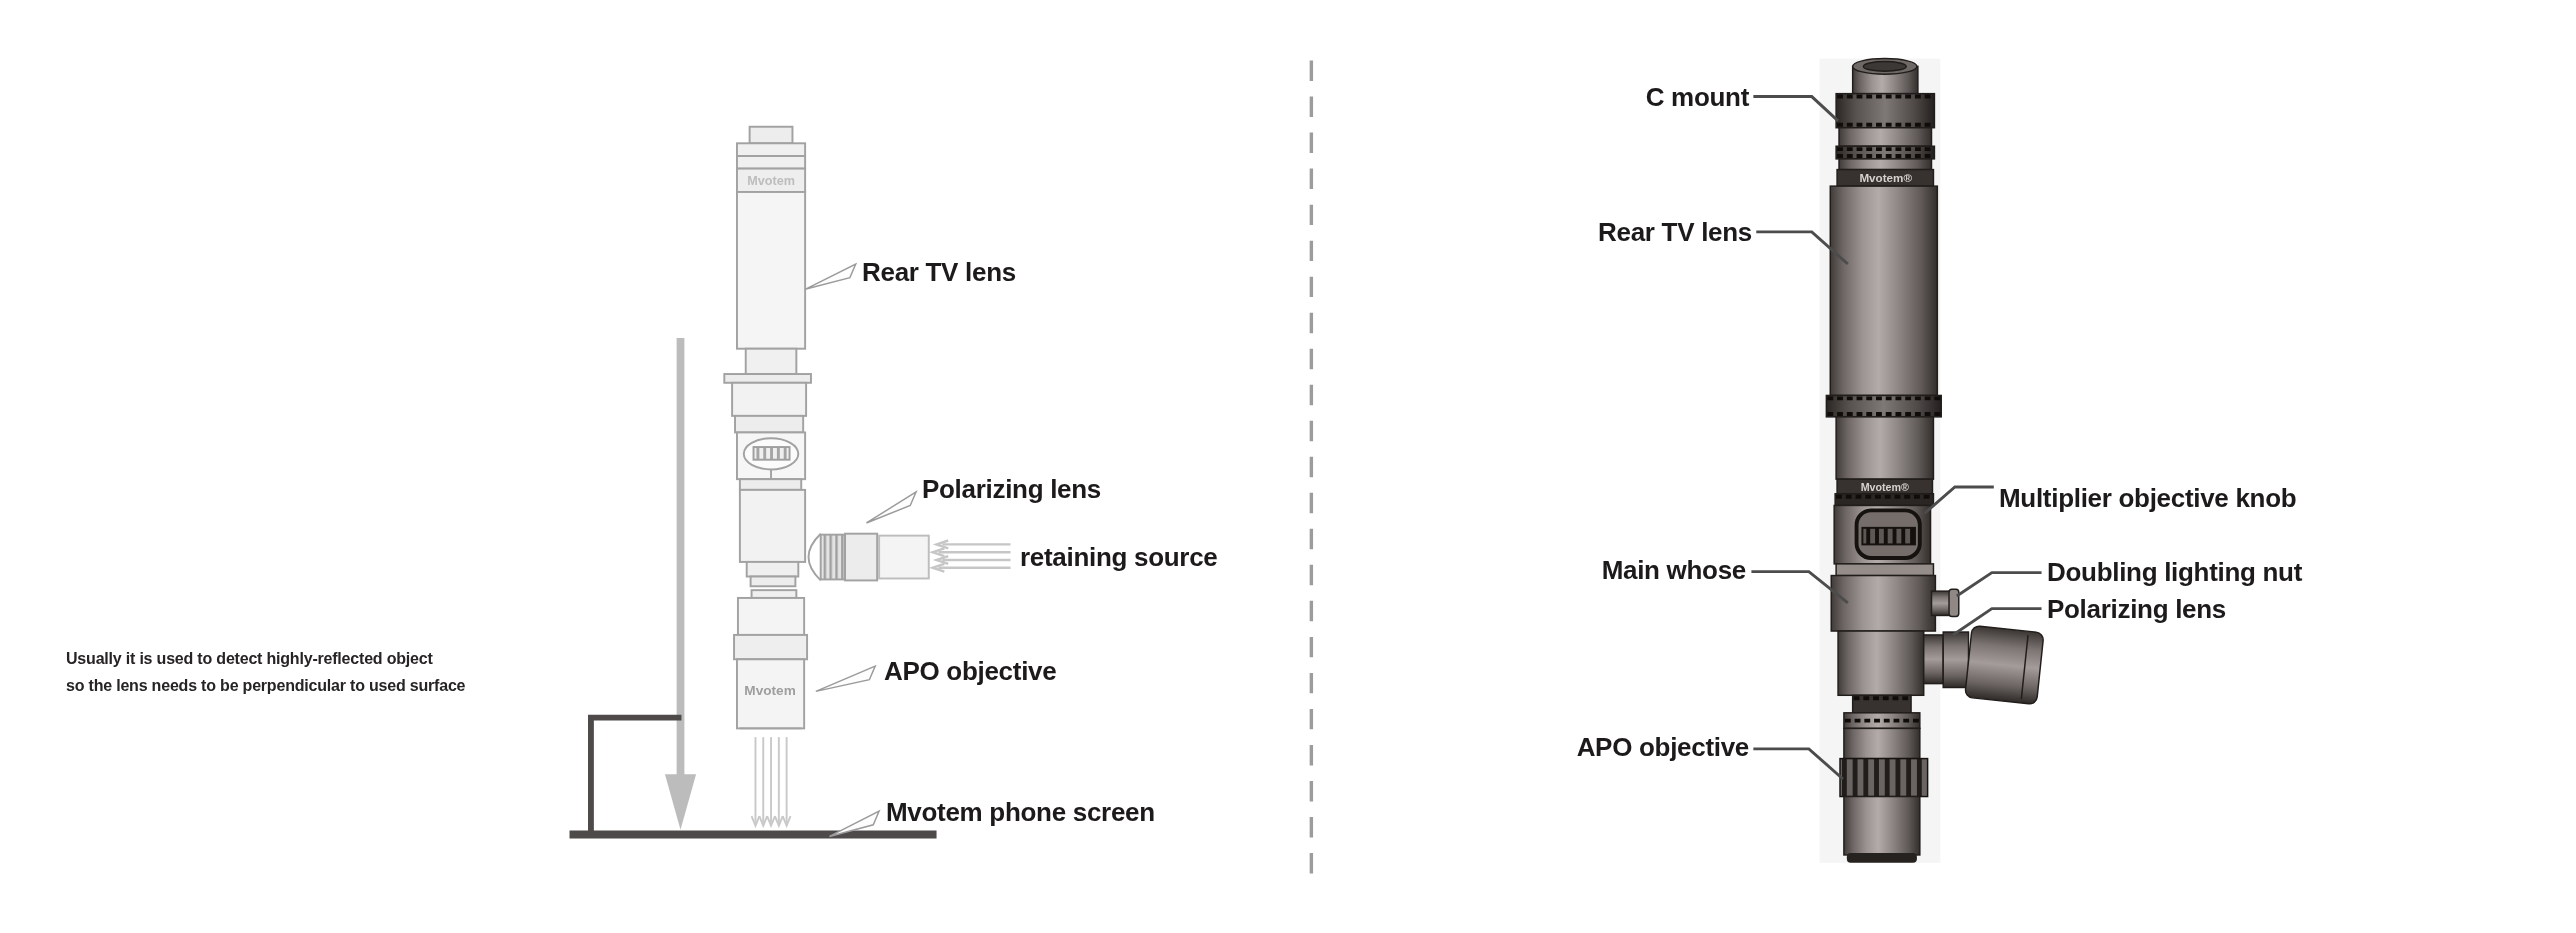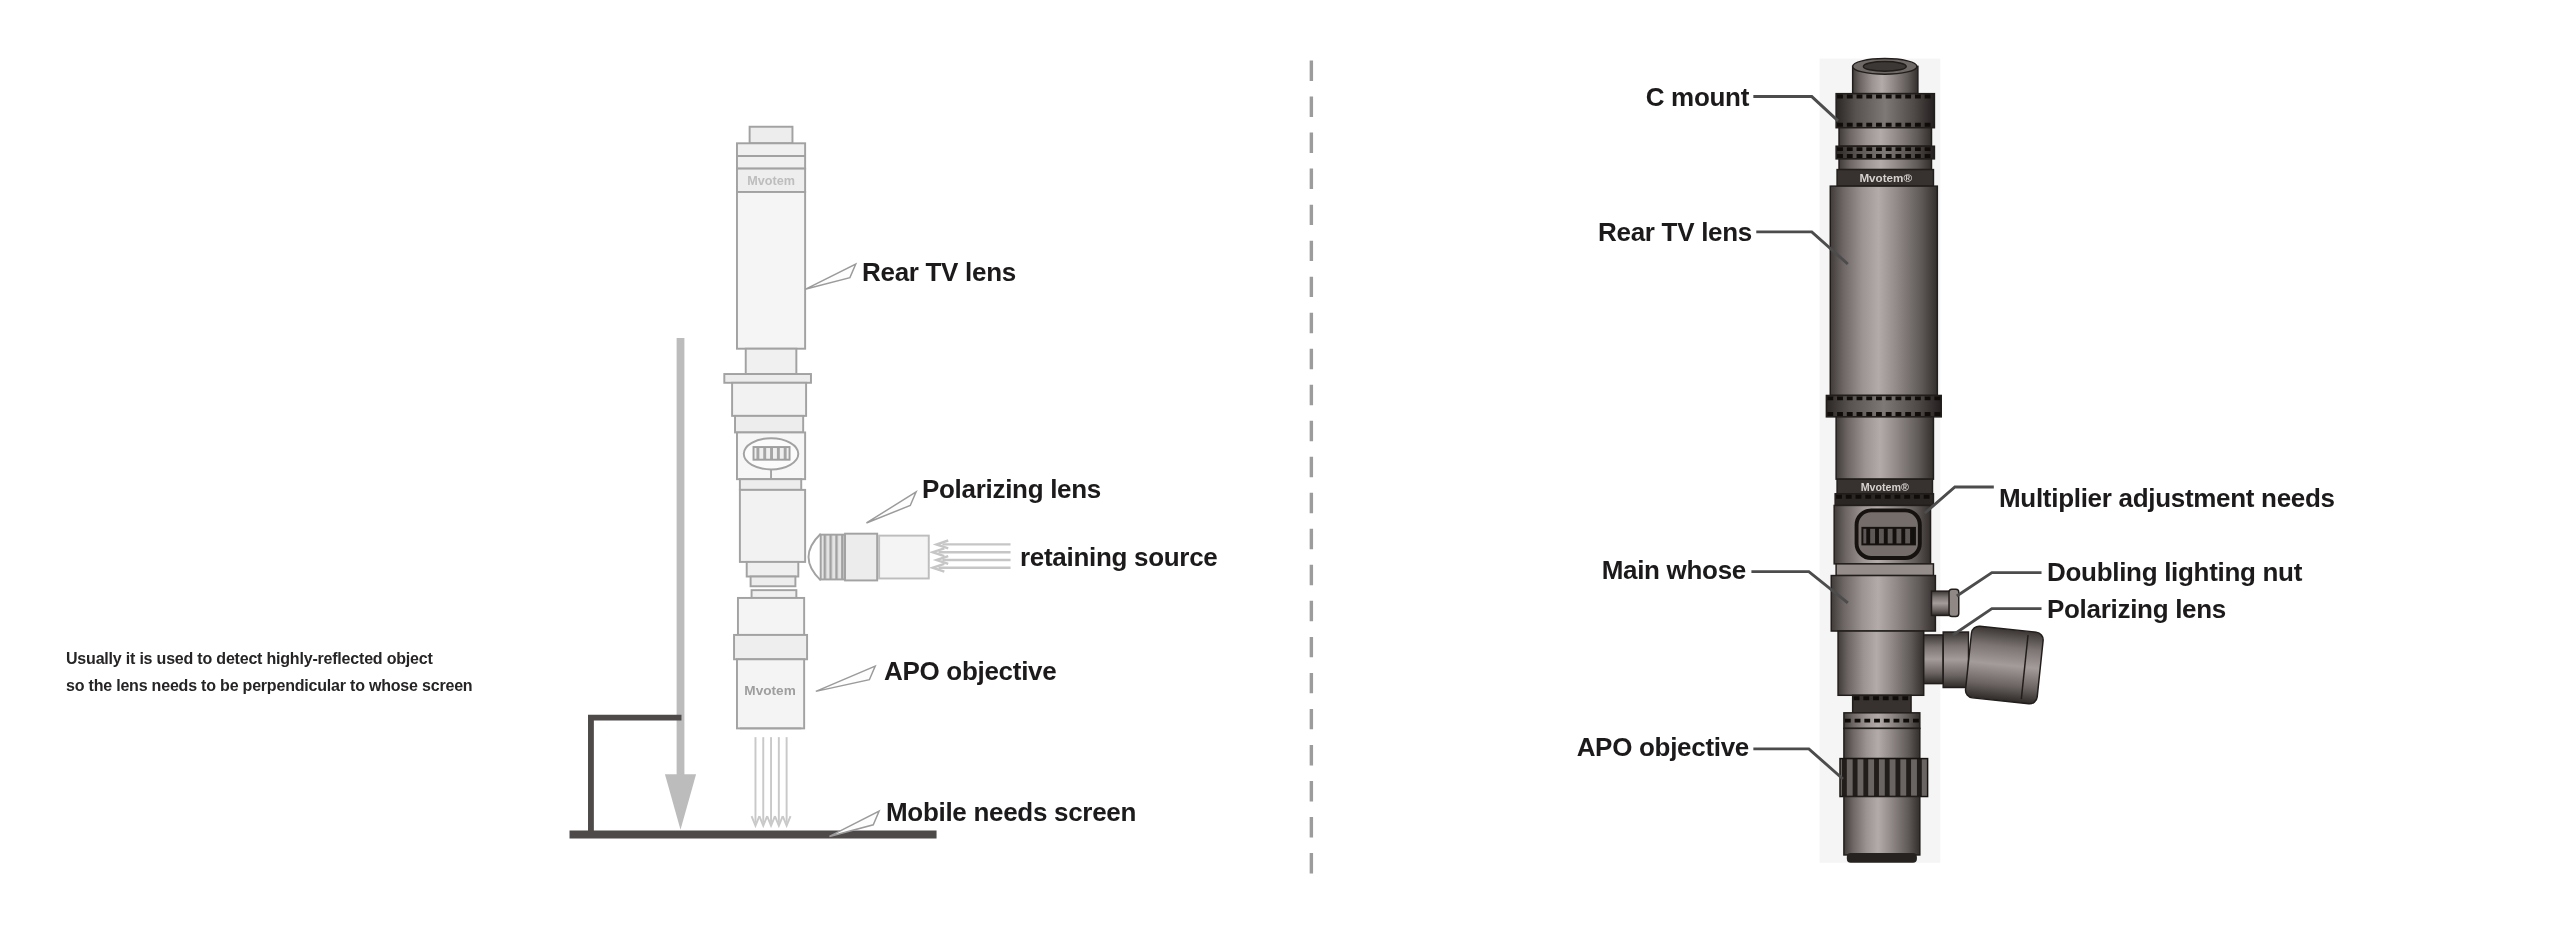--- a/index.html
+++ b/index.html
@@ -228,27 +228,27 @@
       <path d="M 2048 500 H 2008 L 1977 527"></path>
       <path d="M 2097 588 H 2046 L 2010 612"></path>
       <path d="M 2097 625 H 2046 L 2006 652"></path>
     </g>
   </svg>
 
   <div class="lbl" style="left:862px;top:257px;">Rear TV lens</div>
   <div class="lbl" style="left:922px;top:474px;">Polarizing lens</div>
   <div class="lbl" style="left:1020px;top:542px;">retaining source</div>
   <div class="lbl" style="left:884px;top:656px;">APO objective</div>
-  <div class="lbl" style="left:886px;top:797px;">Mobile needs screen</div>
+  <div class="lbl" style="left:886px;top:797px;">Mvotem phone screen</div>
 
   <div class="note" style="left:66px;top:646px;">Usually it is used to detect highly-reflected object</div>
-  <div class="note" style="left:66px;top:673px;">so the lens needs to be perpendicular to whose screen</div>
+  <div class="note" style="left:66px;top:673px;">so the lens needs to be perpendicular to used surface</div>
 
   <div class="lbl lbl-right" style="right:827px;top:82px;">C mount</div>
   <div class="lbl lbl-right" style="right:824px;top:217px;">Rear TV lens</div>
   <div class="lbl lbl-right" style="right:830px;top:555px;">Main whose</div>
   <div class="lbl lbl-right" style="right:827px;top:732px;">APO objective</div>
-  <div class="lbl" style="left:1999px;top:483px;">Multiplier adjustment needs</div>
+  <div class="lbl" style="left:1999px;top:483px;">Multiplier objective knob</div>
   <div class="lbl" style="left:2047px;top:557px;">Doubling lighting nut</div>
   <div class="lbl" style="left:2047px;top:594px;">Polarizing lens</div>
 
 </div>
 
 
 </body></html>

